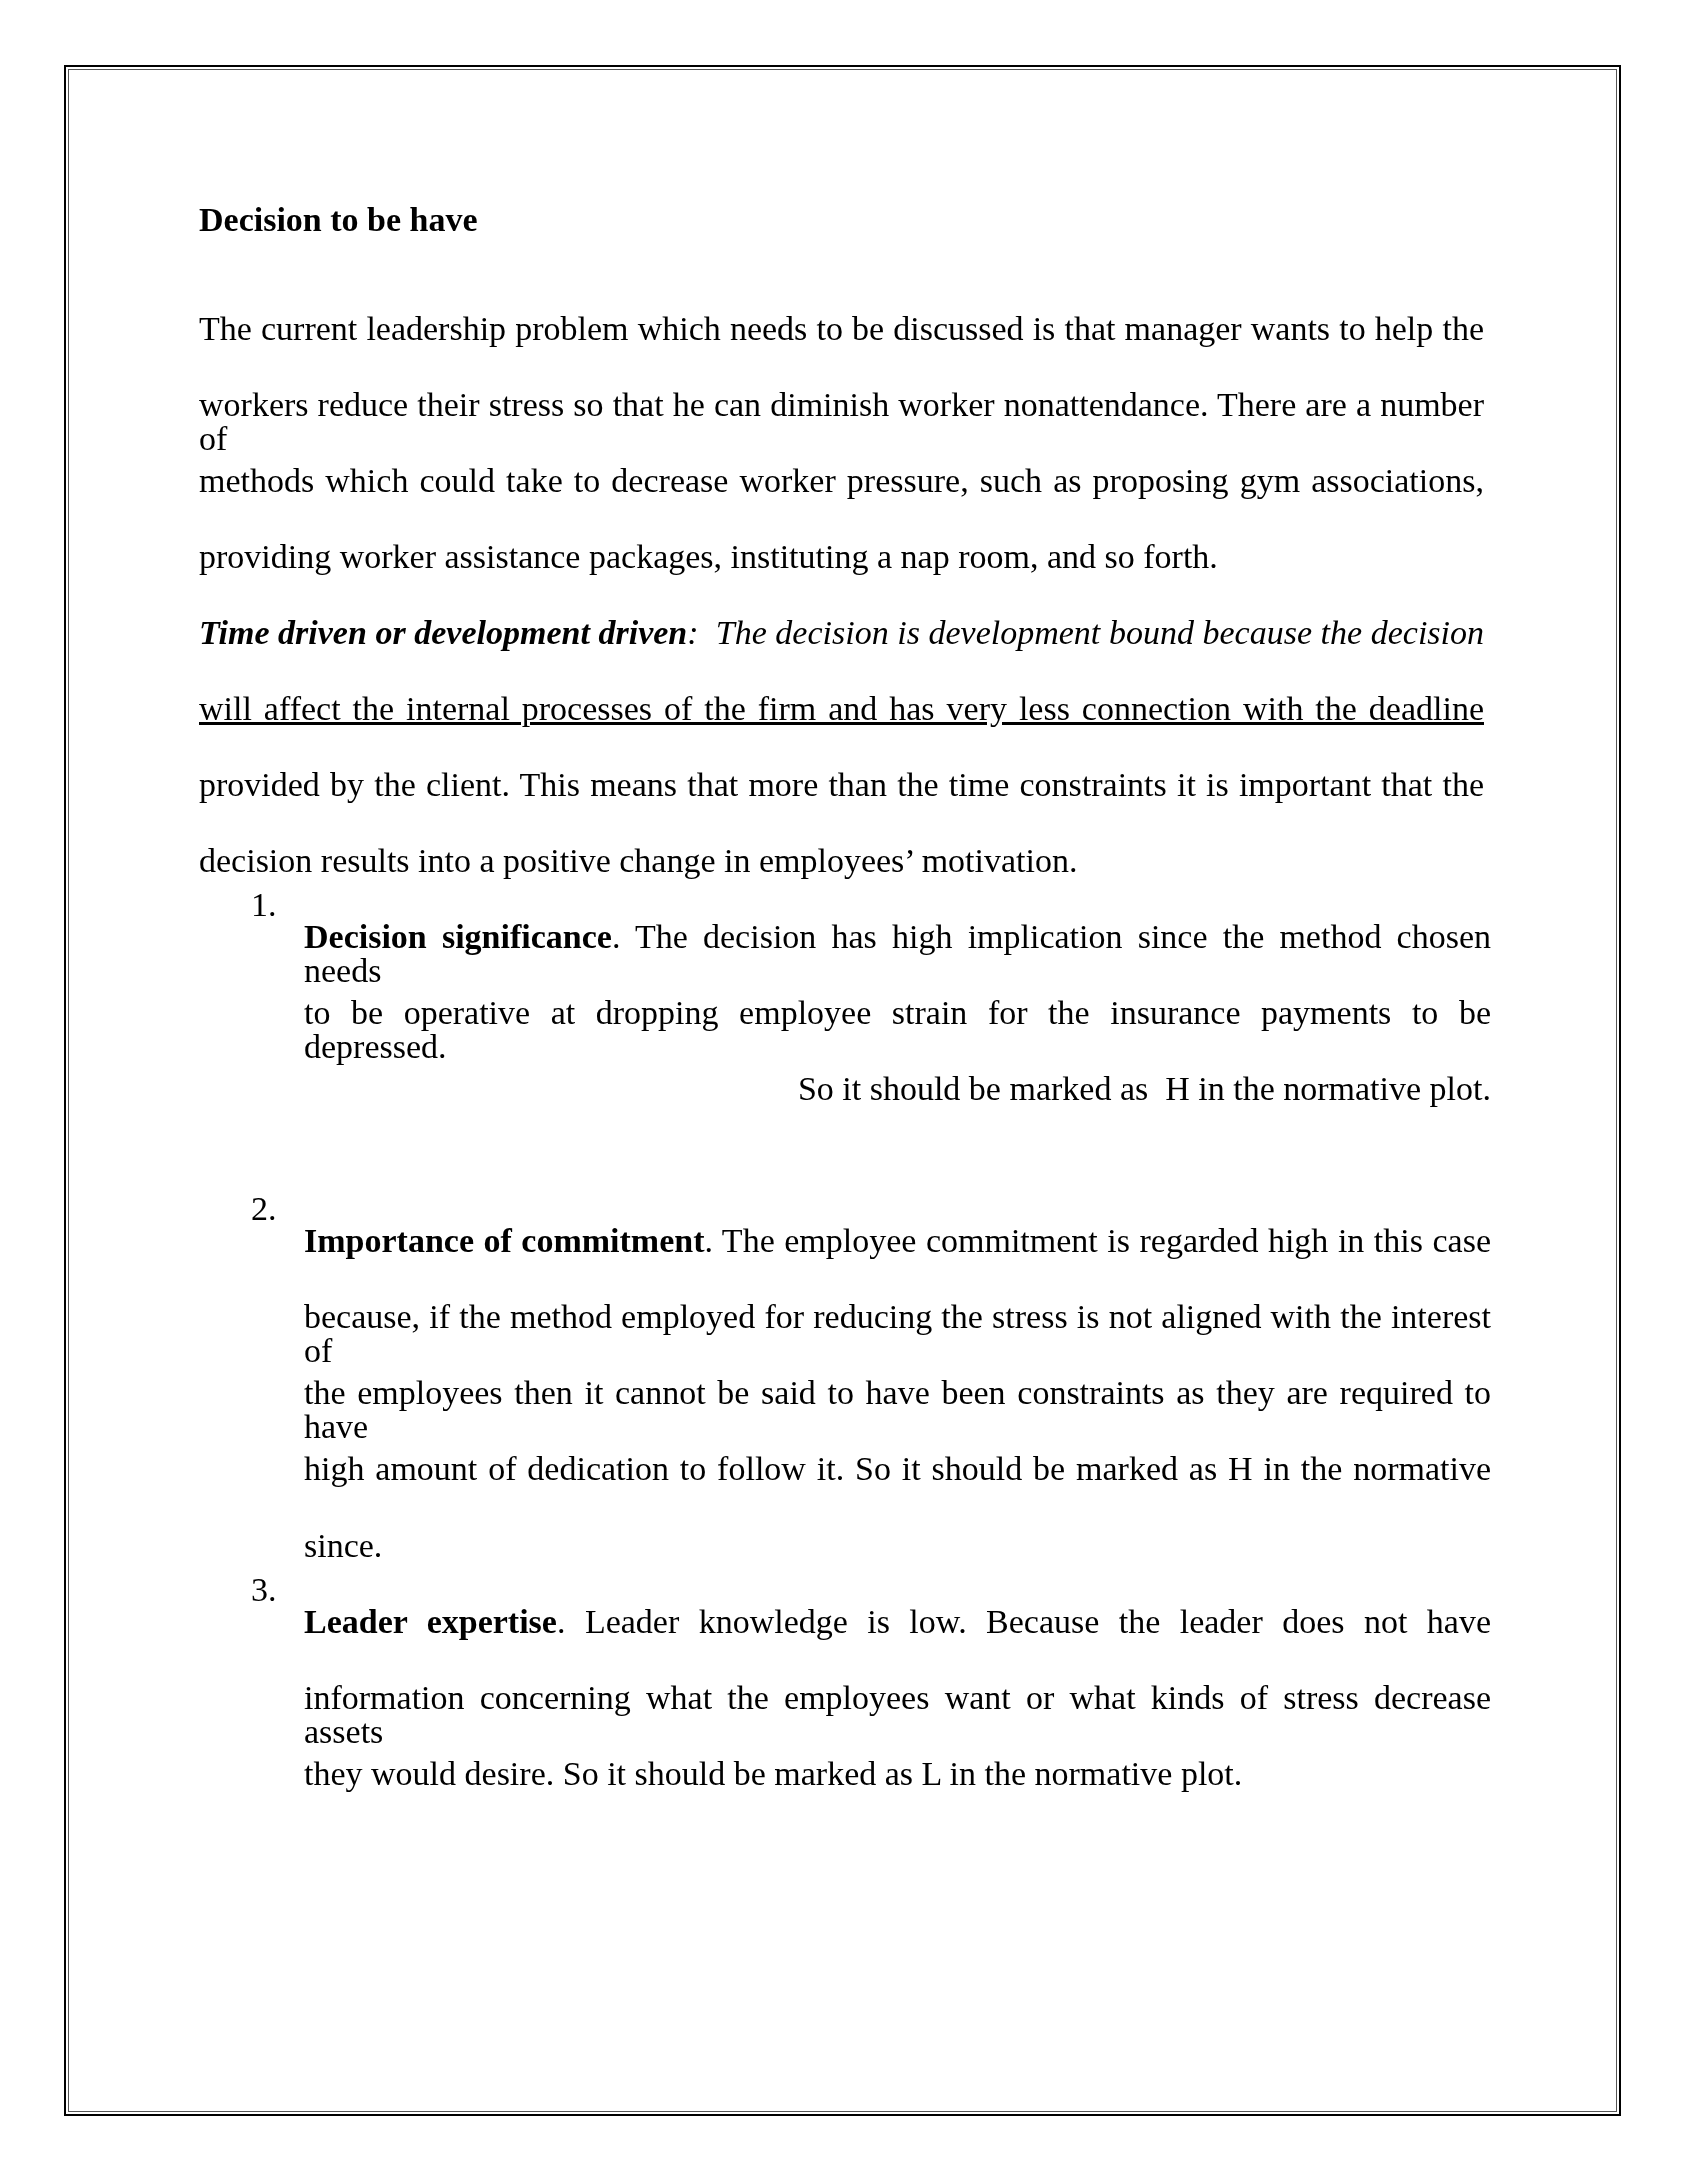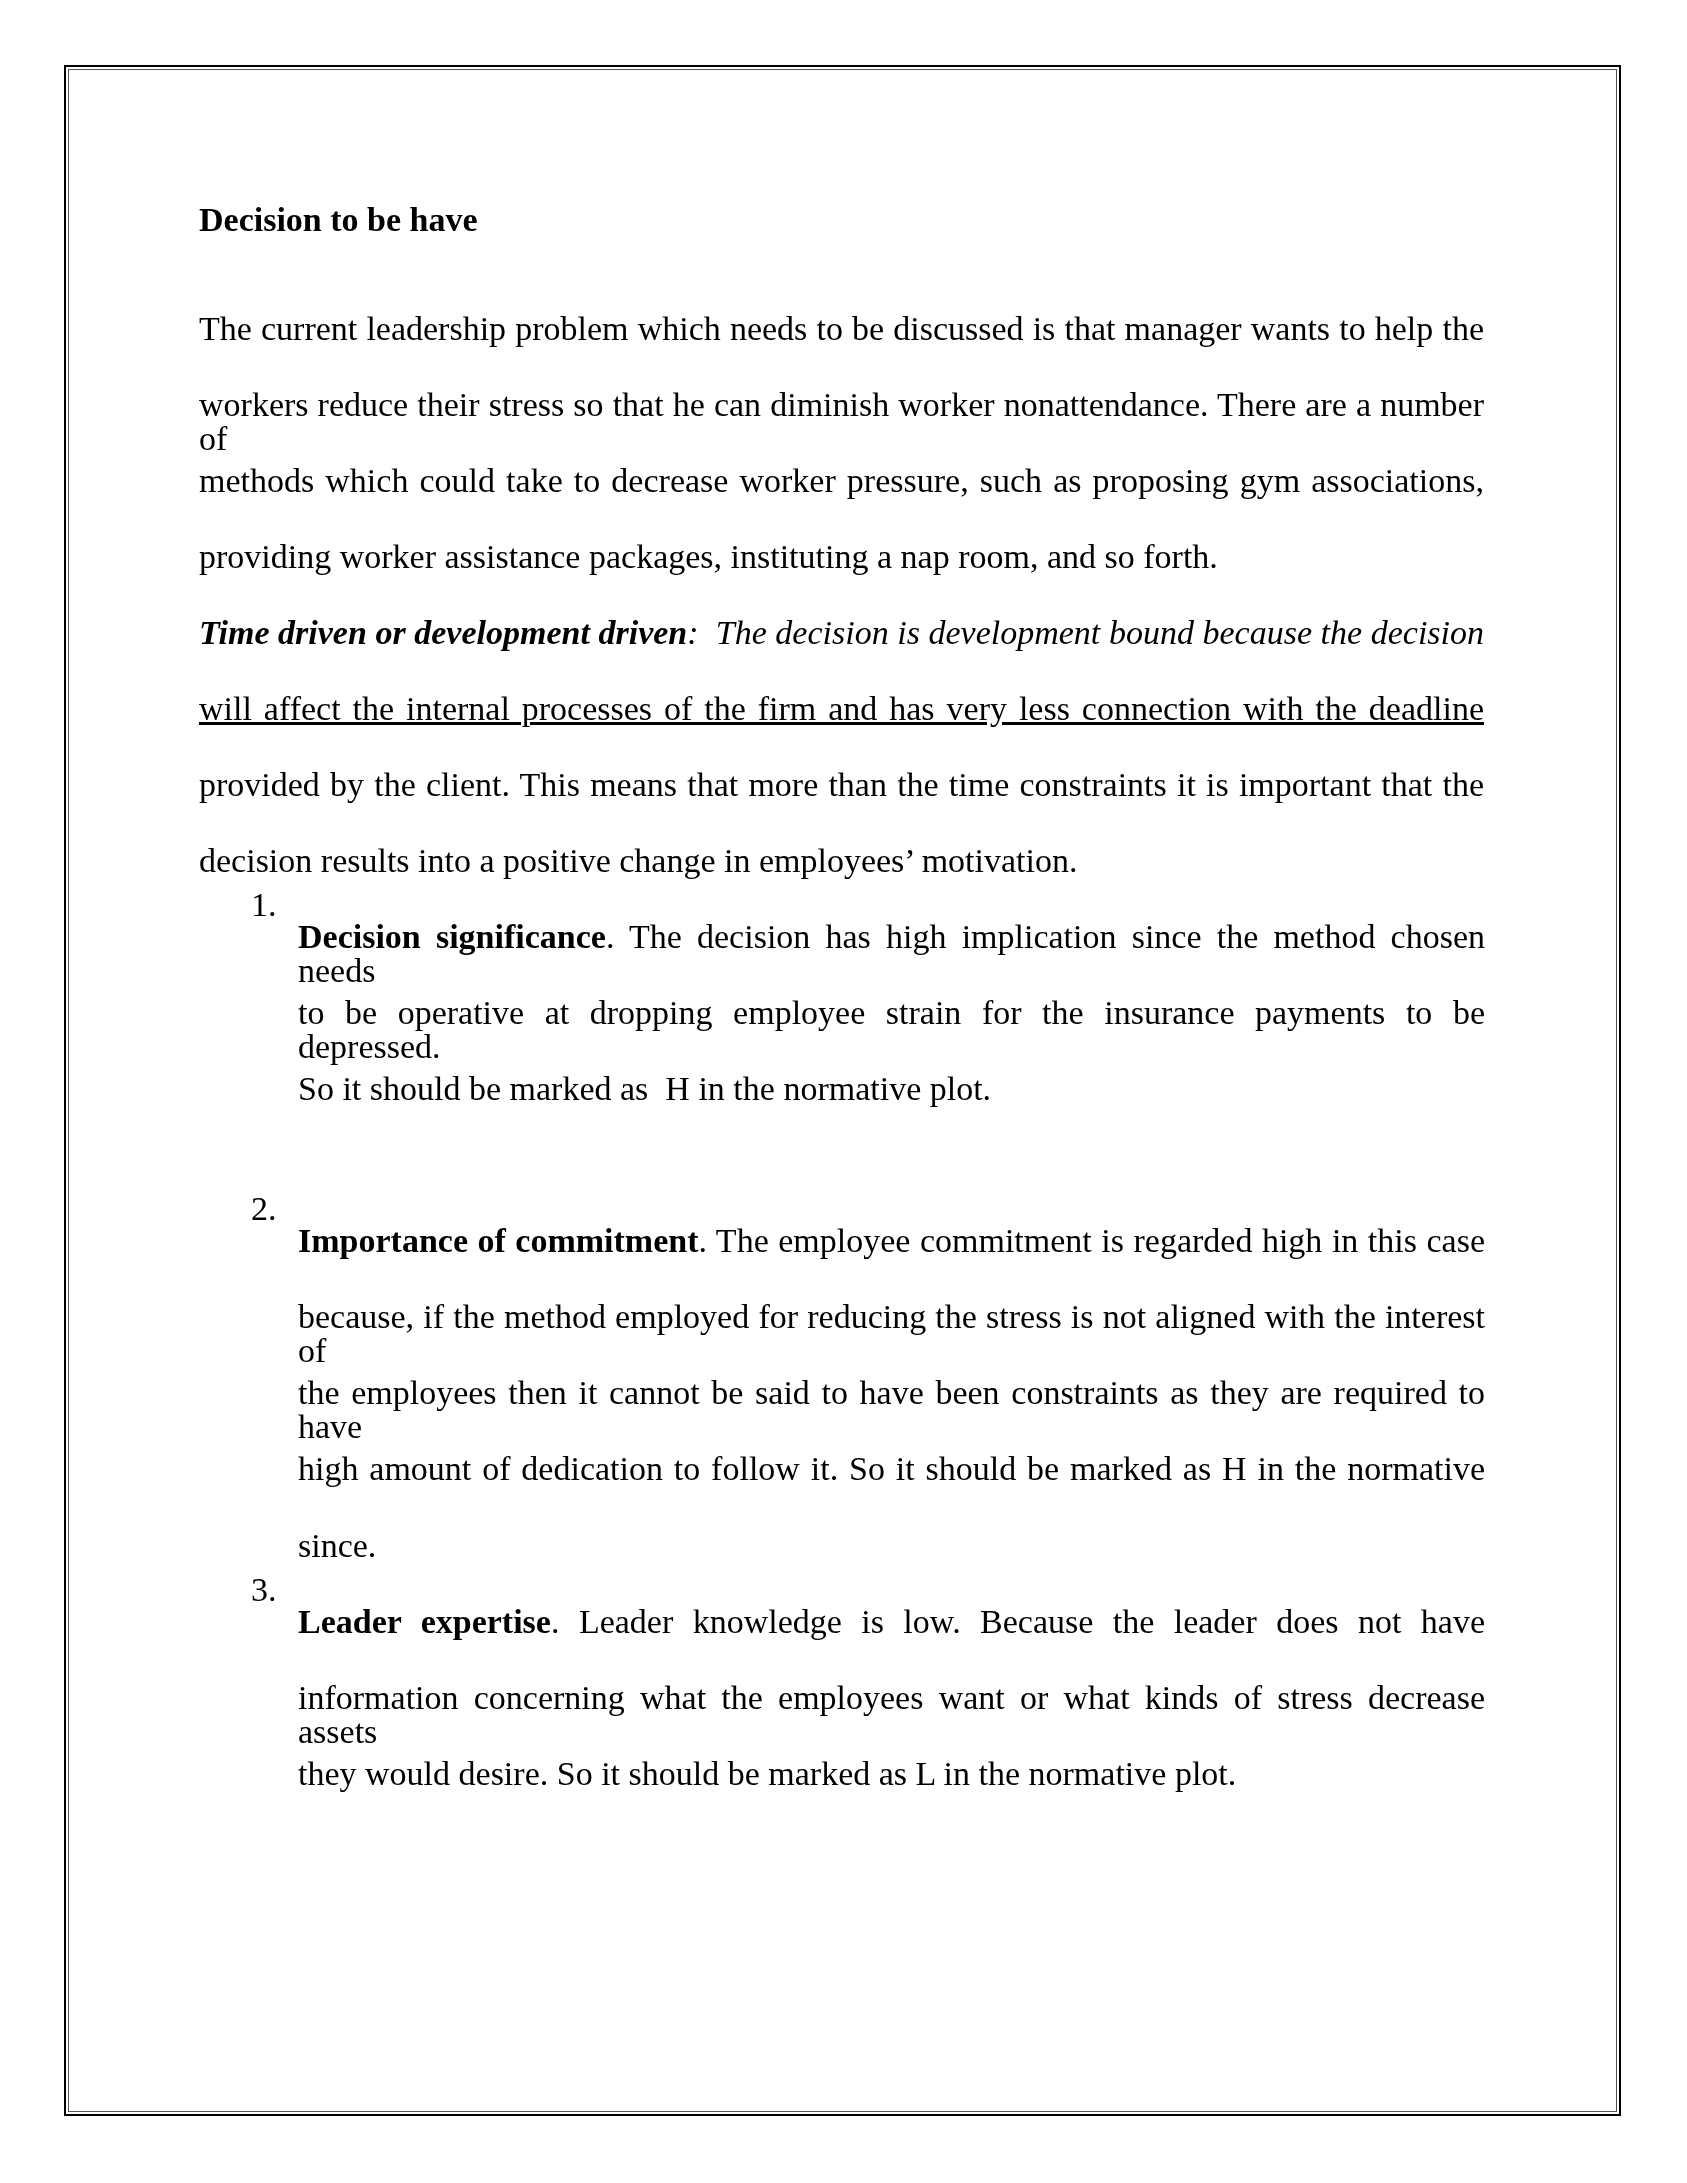--- a/index.html
+++ b/index.html
@@ -14,21 +14,21 @@
   }
   .content {
     position: absolute; left: 199px; top: 0; width: 1285px;
     font-family: "Liberation Serif", "DejaVu Serif", serif; font-size: 34px; color: #000;
   }
   .line {
     position: absolute; white-space: nowrap; line-height: 1; height: 34px; margin-top: 32px;
   }
   .line.justify { text-align: justify; text-align-last: justify; white-space: normal; }
   .line.full { left: 0; width: 1285px; }
-  .line.indent { left: 99px; width: 1187px; }
+  .line.indent { left: 105px; width: 1187px; }
   .num { position: absolute; left: 52px; line-height: 1; white-space: nowrap; }
   b { font-weight: bold; }
   .heading { position: absolute; left: 0; font-weight: bold; line-height: 1; white-space: nowrap; }
 </style>
 </head>
 <body>
 
 <div class="page-border"></div>
 
 <div class="content">
@@ -47,21 +47,21 @@
     <div class="line full justify" style="top:660px;text-decoration:underline;">will affect the internal processes of the firm and has very less connection with the deadline</div>
     <div class="line full justify" style="top:736px;">provided by the client. This means that more than the time constraints it is important that the</div>
     <div class="line full" style="top:812px;">decision results into a positive change in employees’ motivation.</div>
   </div>
 
   <div>
     <div>
       <div class="num" style="top:888px;">1.</div>
       <div class="line indent justify" style="top:888px;"><b>Decision significance</b><span>. The decision has high implication since the method chosen needs</span></div>
       <div class="line indent justify" style="top:964px;">to be operative at dropping employee strain for the insurance payments to be depressed.</div>
-      <div class="line indent" style="top:1040px; white-space:pre;">So it should be marked as  H in the normative plot.</div>
+      <div class="line indent" style="top:1040px; white-space:pre;text-align:right;">So it should be marked as  H in the normative plot.</div>
     </div>
 
     <div>
       <div class="num" style="top:1192px;">2.</div>
       <div class="line indent justify" style="top:1192px;"><b>Importance of commitment</b><span>. The employee commitment is regarded high in this case</span></div>
       <div class="line indent justify" style="top:1268px;">because, if the method employed for reducing the stress is not aligned with the interest of</div>
       <div class="line indent justify" style="top:1344px;">the employees then it cannot be said to have been constraints as they are required to have</div>
       <div class="line indent justify" style="top:1420px;">high amount of dedication to follow it.  So it should be marked as H in the normative</div>
       <div class="line indent" style="top:1497px;">since.</div>
     </div>

